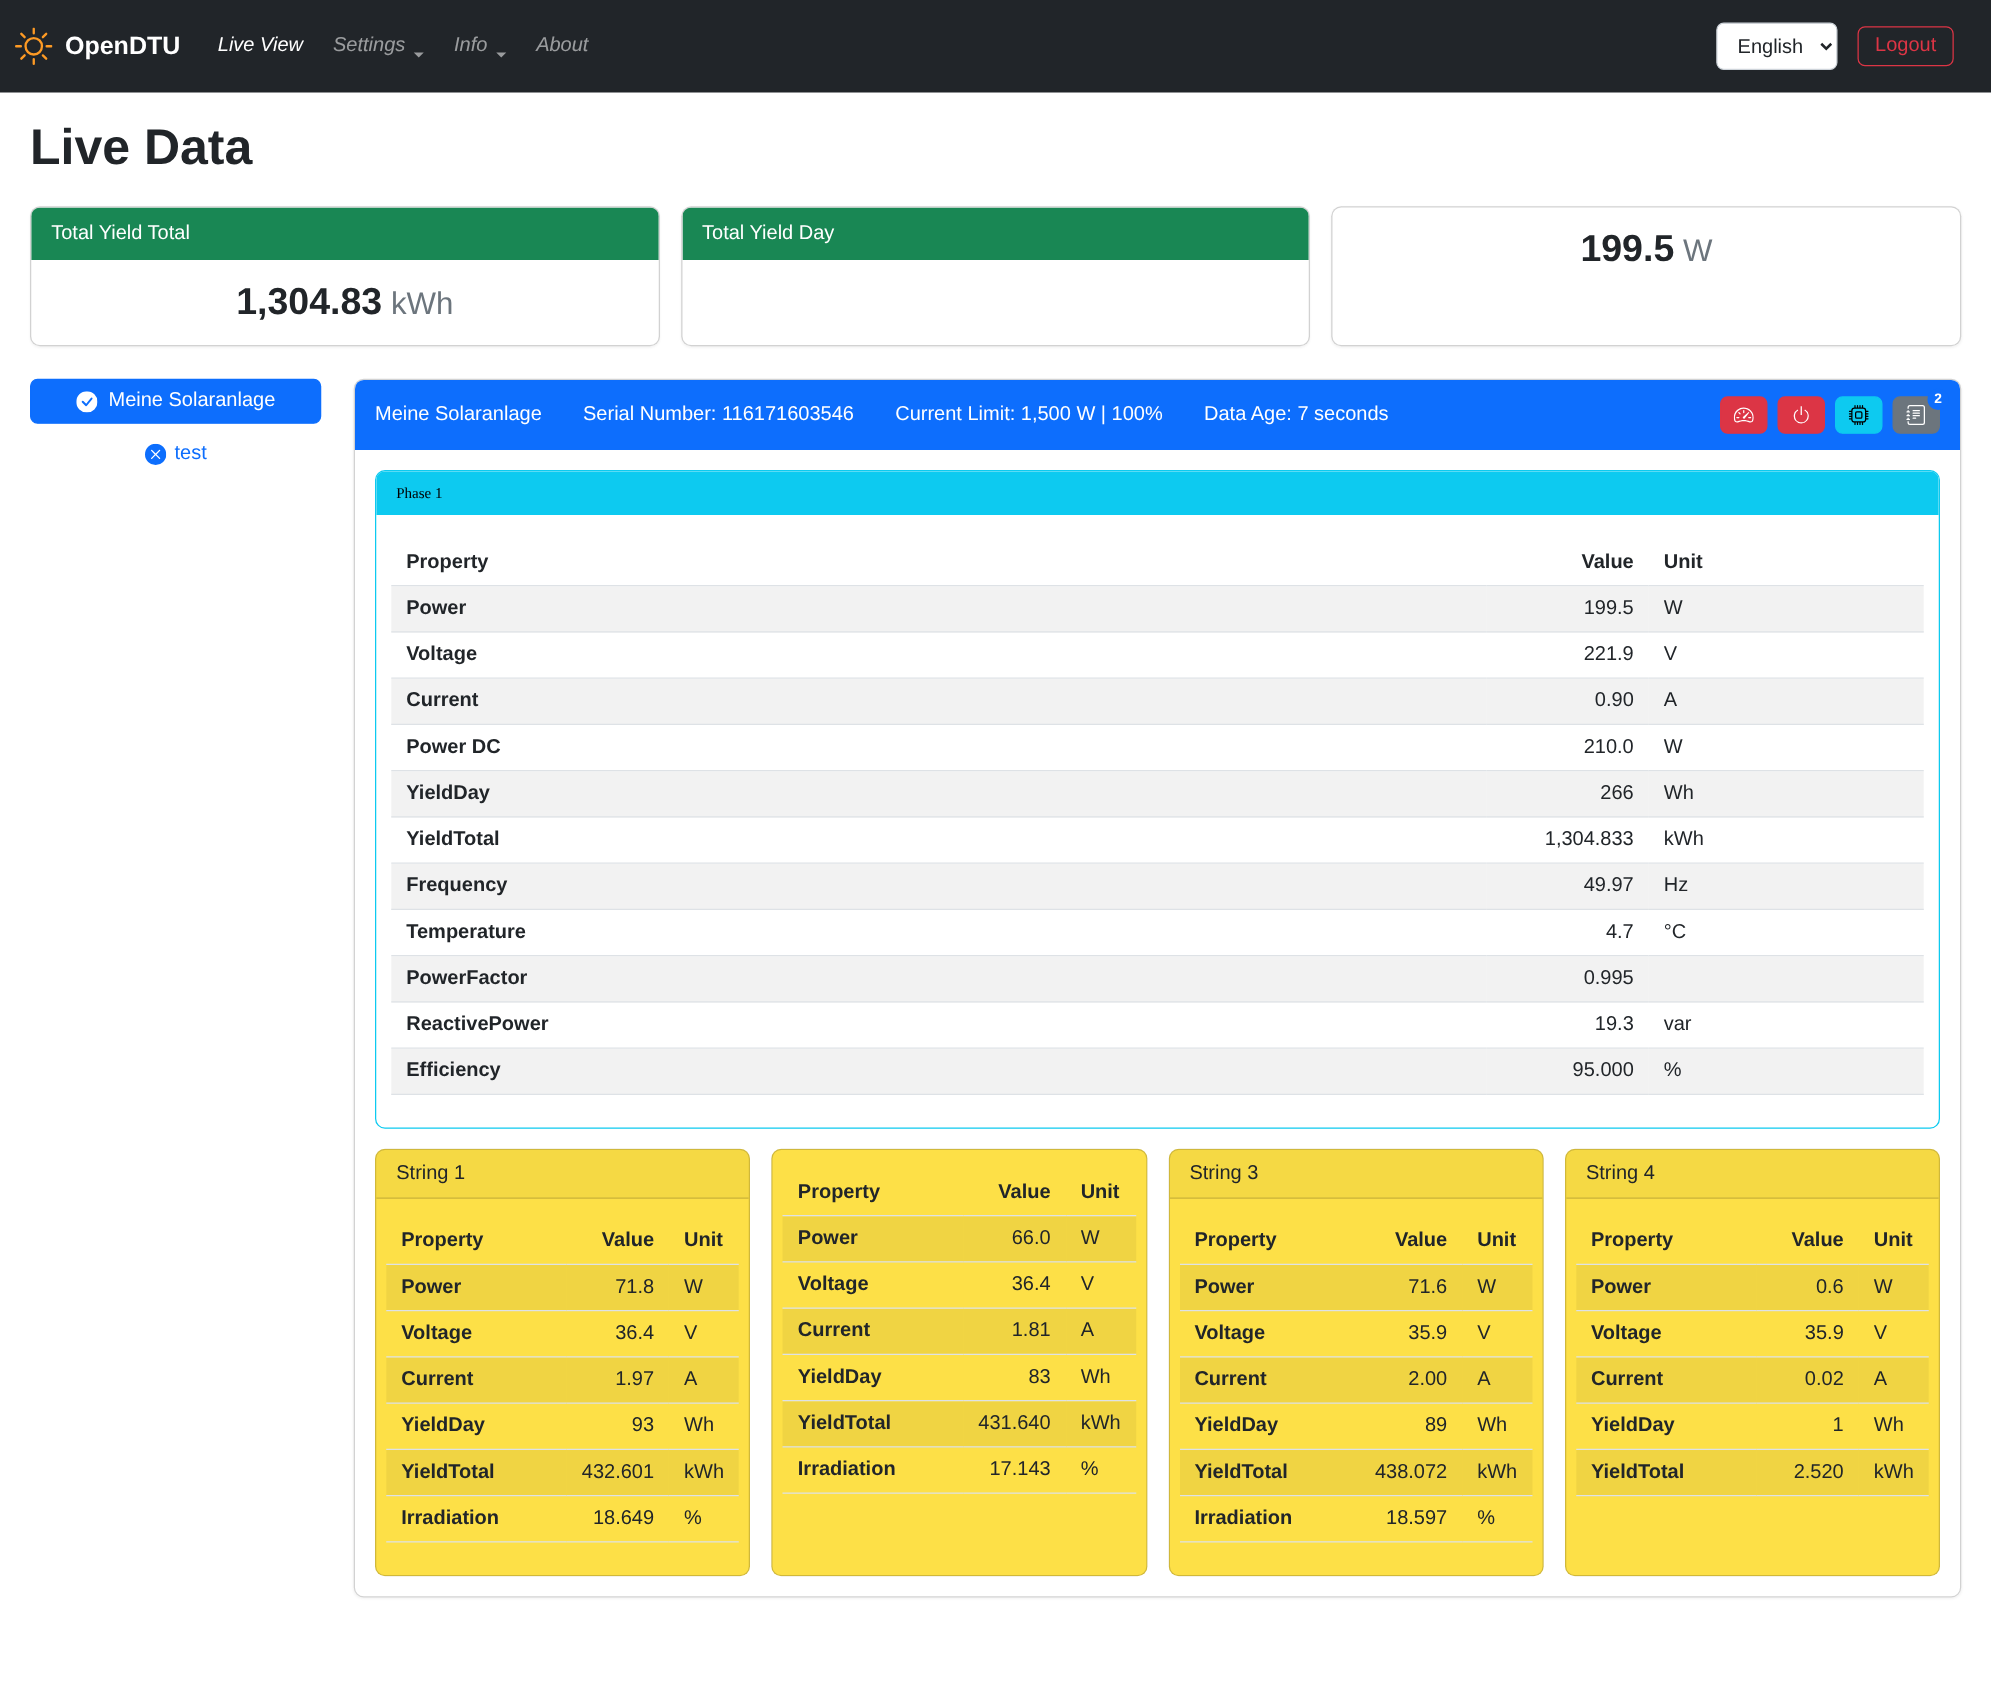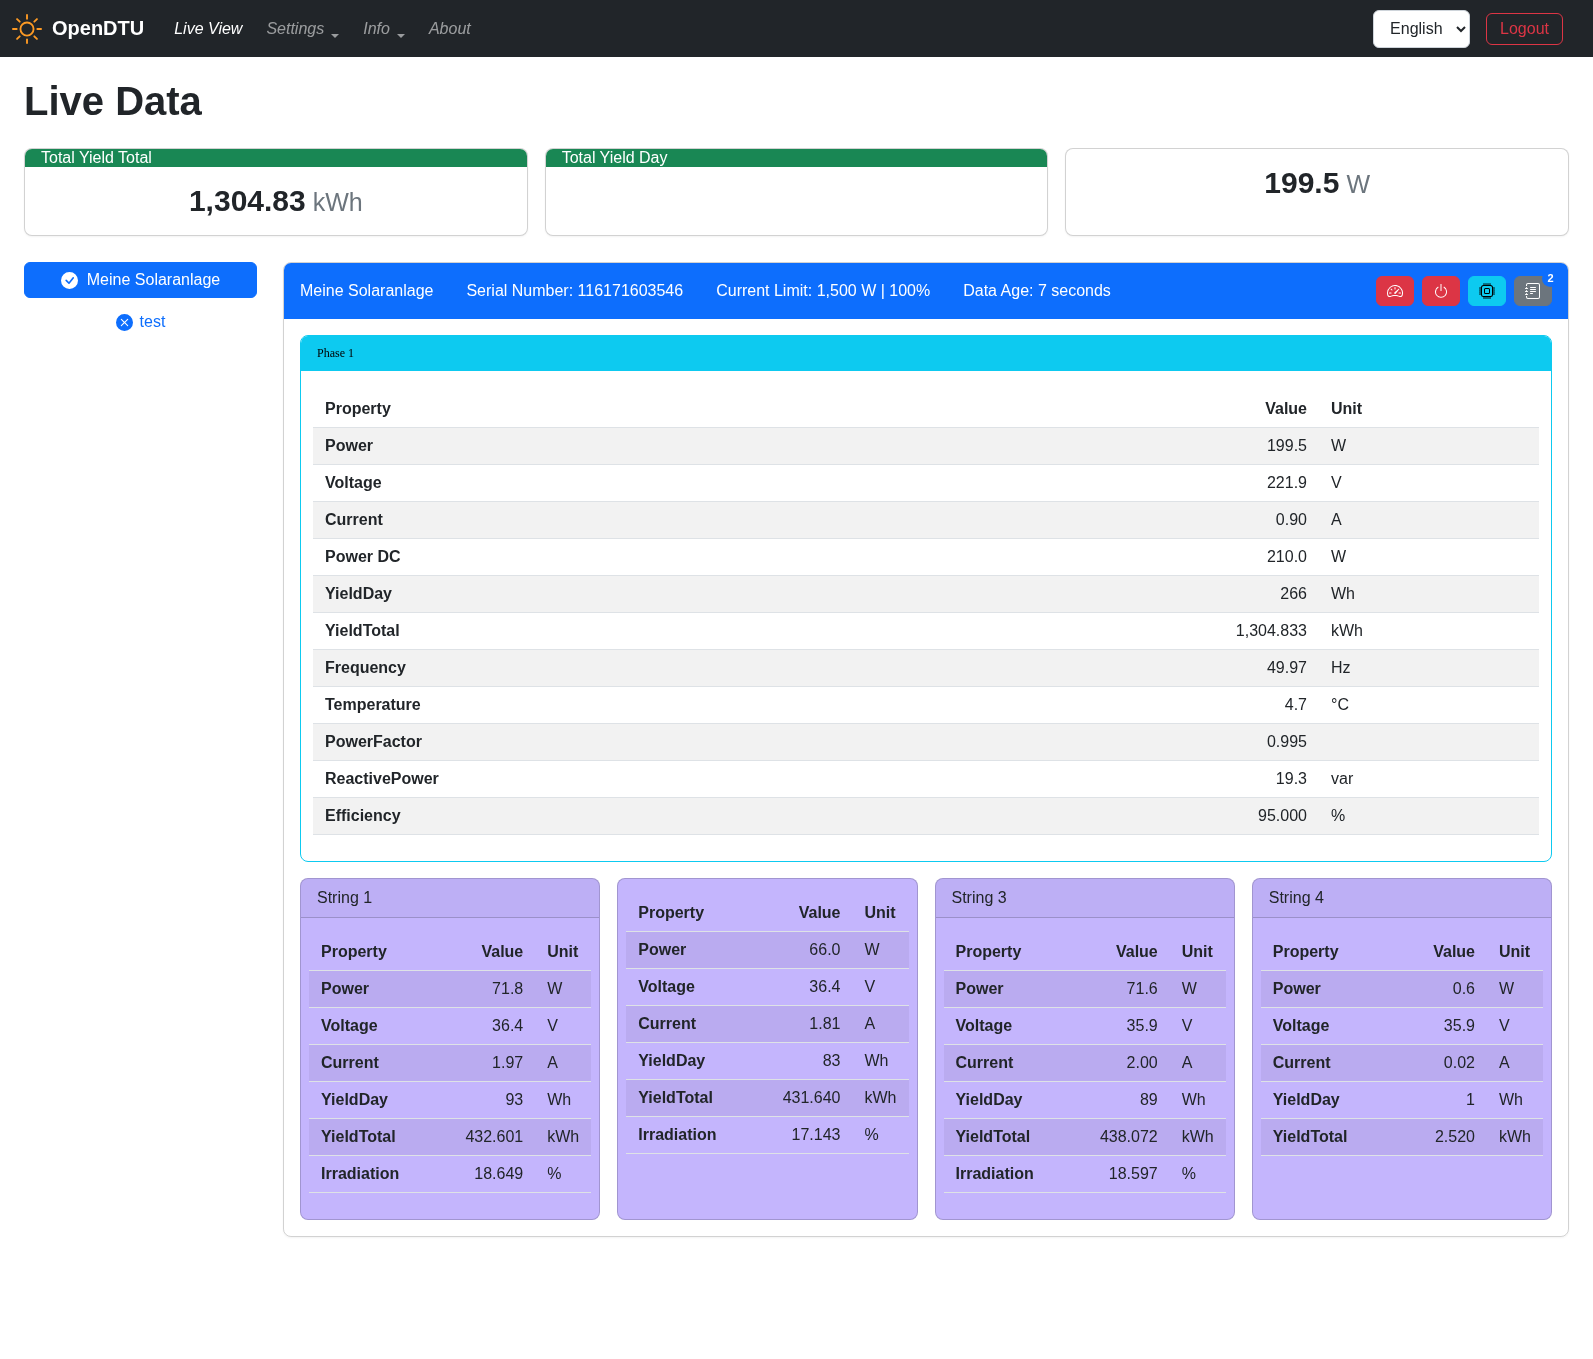--- a/index.html
+++ b/index.html
@@ -4,38 +4,38 @@
 <style>
   :root{
     --primary:#0d6efd; --success:#198754; --info:#0dcaf0; --danger:#dc3545;
     --navbar_bg:#212529; --sun:#fd9a24;
   }
   *{box-sizing:border-box;margin:0;padding:0;}
   body{font-family:"Liberation Sans",sans-serif;background:#fff;color:#212529;font-size:16px;-webkit-font-smoothing:antialiased;}
   button{font-family:inherit;}
 
   
-  .navbar{background:var(--navbar_bg);display:flex;align-items:center;height:57px;padding:0 30px 0 12px;}
+  .navbar{background:var(--navbar_bg);display:flex;align-items:center;height:74px;padding:0 30px 0 12px;}
   .brand{display:flex;align-items:center;gap:10px;color:#fff;font-size:20px;font-weight:700;margin-right:18px;cursor:pointer;}
   .brand svg{display:block;}
   .nav-links{display:flex;align-items:center;flex:1;}
   .nav-link{color:rgba(255,255,255,.55);padding:8px 12px;text-decoration:none;font-size:16px;display:flex;align-items:flex-end;gap:7px;cursor:pointer;background:none;border:none;font-style:italic;}
   .nav-link.active{color:#fff;}
   .caret{border-top:4px solid currentColor;border-left:4px solid transparent;border-right:4px solid transparent;display:inline-block;margin-top:3px;}
   .nav-right{display:flex;align-items:center;gap:16px;}
   select.lang{height:38px;padding:0 10px 0 12px;border-radius:6px;border:1px solid #ced4da;font-size:16px;font-family:inherit;color:#212529;background:#fff;cursor:pointer;}
   .btn-outline-danger{background:transparent;color:var(--danger);border:1px solid var(--danger);border-radius:6px;padding:6px 13px;font-size:16px;cursor:pointer;}
 
   
   .container{padding:14px 24px 26px;}
   .page-title{font-size:40px;font-weight:600;margin:8px 0 24px;}
 
   .card{background:#fff;border:1px solid rgba(0,0,0,.175);border-radius:8px;overflow:hidden;box-shadow:0 1px 2px rgba(0,0,0,.05);}
   .summary-row{display:grid;grid-template-columns:repeat(3,1fr);gap:17px;margin-bottom:26px;}
-  .card-header-success{background:var(--success);color:#fff;padding:0 16px;font-size:16px;}
+  .card-header-success{background:var(--success);color:#fff;padding:12px 16px;font-size:16px;}
   .summary-body{padding:17px 16px;text-align:center;font-size:30px;font-weight:600;color:#212529;}
   .summary-body .unit{color:#6c757d;font-size:25px;font-weight:500;margin-left:7px;}
 
   .main-grid{display:grid;grid-template-columns:233px 1fr;gap:26px;align-items:start;margin-top:16px;}
 
   
   .inv-btn{width:100%;background:var(--primary);color:#fff;border:1px solid var(--primary);border-radius:6px;padding:8px 12px;font-size:16px;display:flex;align-items:center;justify-content:center;gap:9px;cursor:pointer;}
   .inv-test{margin-top:15px;display:flex;align-items:center;justify-content:center;gap:7px;color:var(--primary);font-size:16px;cursor:pointer;background:none;border:none;width:100%;}
 
   
@@ -62,21 +62,21 @@
   table.data td.prop{font-weight:700;}
   table.data th.val,table.data td.val{text-align:right;}
   table.data tbody tr:nth-child(odd){background:rgba(0,0,0,.05);}
   .phase-table .val{width:130px;}
   .phase-table .unit{width:220px;}
   .string-table .val{width:82px;}
   .string-table .unit{width:56px;}
 
   
   .strings-row{display:grid;grid-template-columns:repeat(4,1fr);gap:17px;margin-top:16px;}
-  .string-card{border:1px solid rgba(0,0,0,.175);border-radius:8px;overflow:hidden;display:flex;flex-direction:column;background:#c4b5fd;}
+  .string-card{border:1px solid rgba(0,0,0,.175);border-radius:8px;overflow:hidden;display:flex;flex-direction:column;background:#fde047;}
   .string-header{background:rgba(0,0,0,.03);padding:10px 16px;border-bottom:1px solid rgba(0,0,0,.175);font-size:16px;}
   .string-body{padding:16px 8px 26px;}
 </style>
 </head>
 <body>
 
 <nav class="navbar">
   <div class="brand">
     <span>
       <svg width="30" height="30" viewBox="0 0 16 16" fill="#fd9a24" aria-hidden="true">

